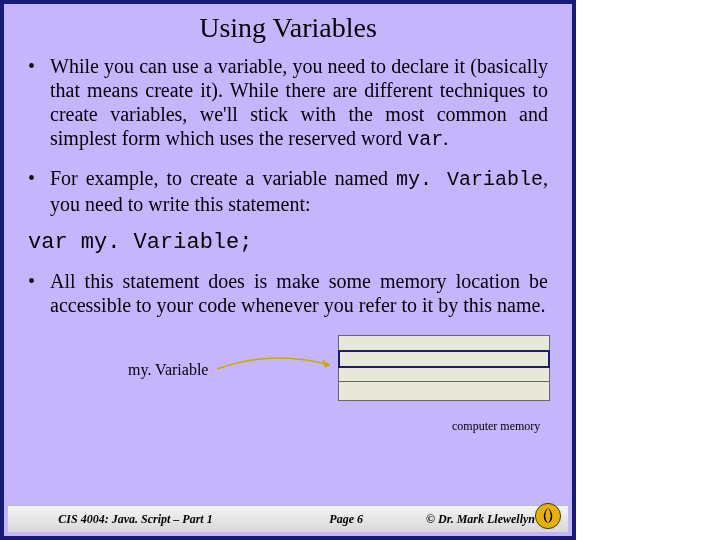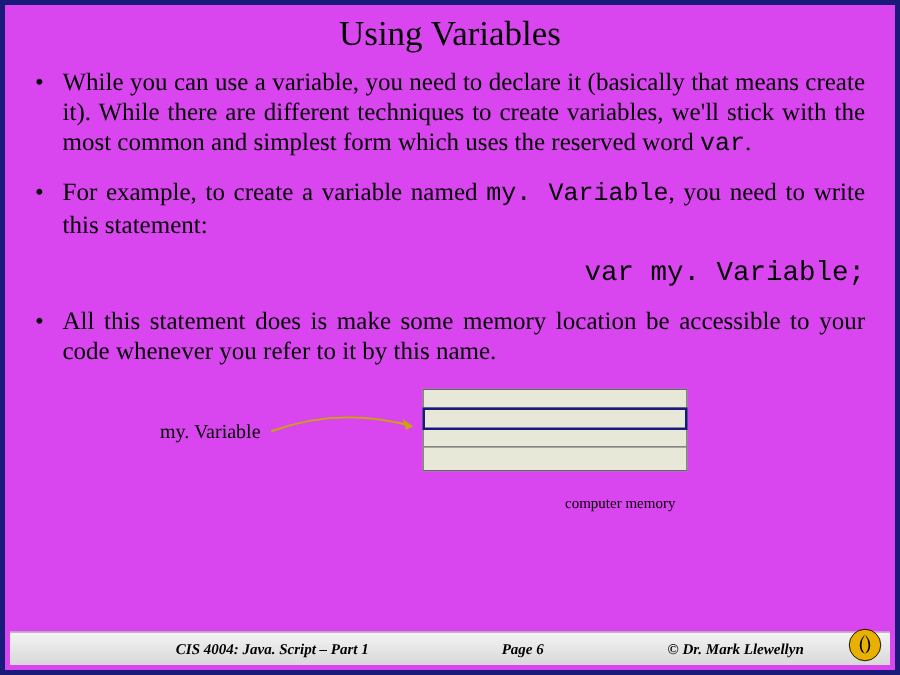--- a/index.html
+++ b/index.html
@@ -7,26 +7,26 @@
     padding: 0;
     width: 720px;
     height: 540px;
     font-family: "Times New Roman", Times, serif;
     background: #ffffff;
     overflow: hidden;
     position: relative;
     box-sizing: border-box;
   }
   .slide {
-    width: 720px;
+    width: 576px;
     height: 540px;
     border: 4px solid #1a1a7a;
     box-sizing: border-box;
     position: relative;
-    background: #d946ef;
+    background: #c4b5fd;
   }
   .title {
     text-align: center;
     font-size: 28px;
     margin: 8px 0 10px 0;
     color: #000;
   }
   .content {
     padding: 0 24px 0 24px;
   }
@@ -46,21 +46,21 @@
     flex: 1;
     font-size: 20px;
     line-height: 24px;
     color: #000;
     text-align: justify;
   }
   .mono {
     font-family: Liberation Mono, monospace;
   }
   .code-line {
-    text-align: right;
+    text-align: left;
     font-family: "Courier New", Courier, monospace;
     font-size: 22px;
     color: #000;
     margin: 2px 0 14px 0;
   }
   .diagram {
     position: relative;
     height: 90px;
     margin-top: 4px;
   }
@@ -120,21 +120,21 @@
     display: flex;
     align-items: center;
     font-size: 12px;
     font-style: italic;
     font-weight: bold;
     font-family: "Times New Roman", Times, serif;
   }
   .footer .left {
     flex: 1;
     padding-left: 40px;
-    text-align: right;
+    text-align: center;
     color: #000;
   }
   .footer .center {
     flex: 0 0 140px;
     text-align: right;
     color: #000;
   }
   .footer .right {
     flex: 1;
     text-align: center;

